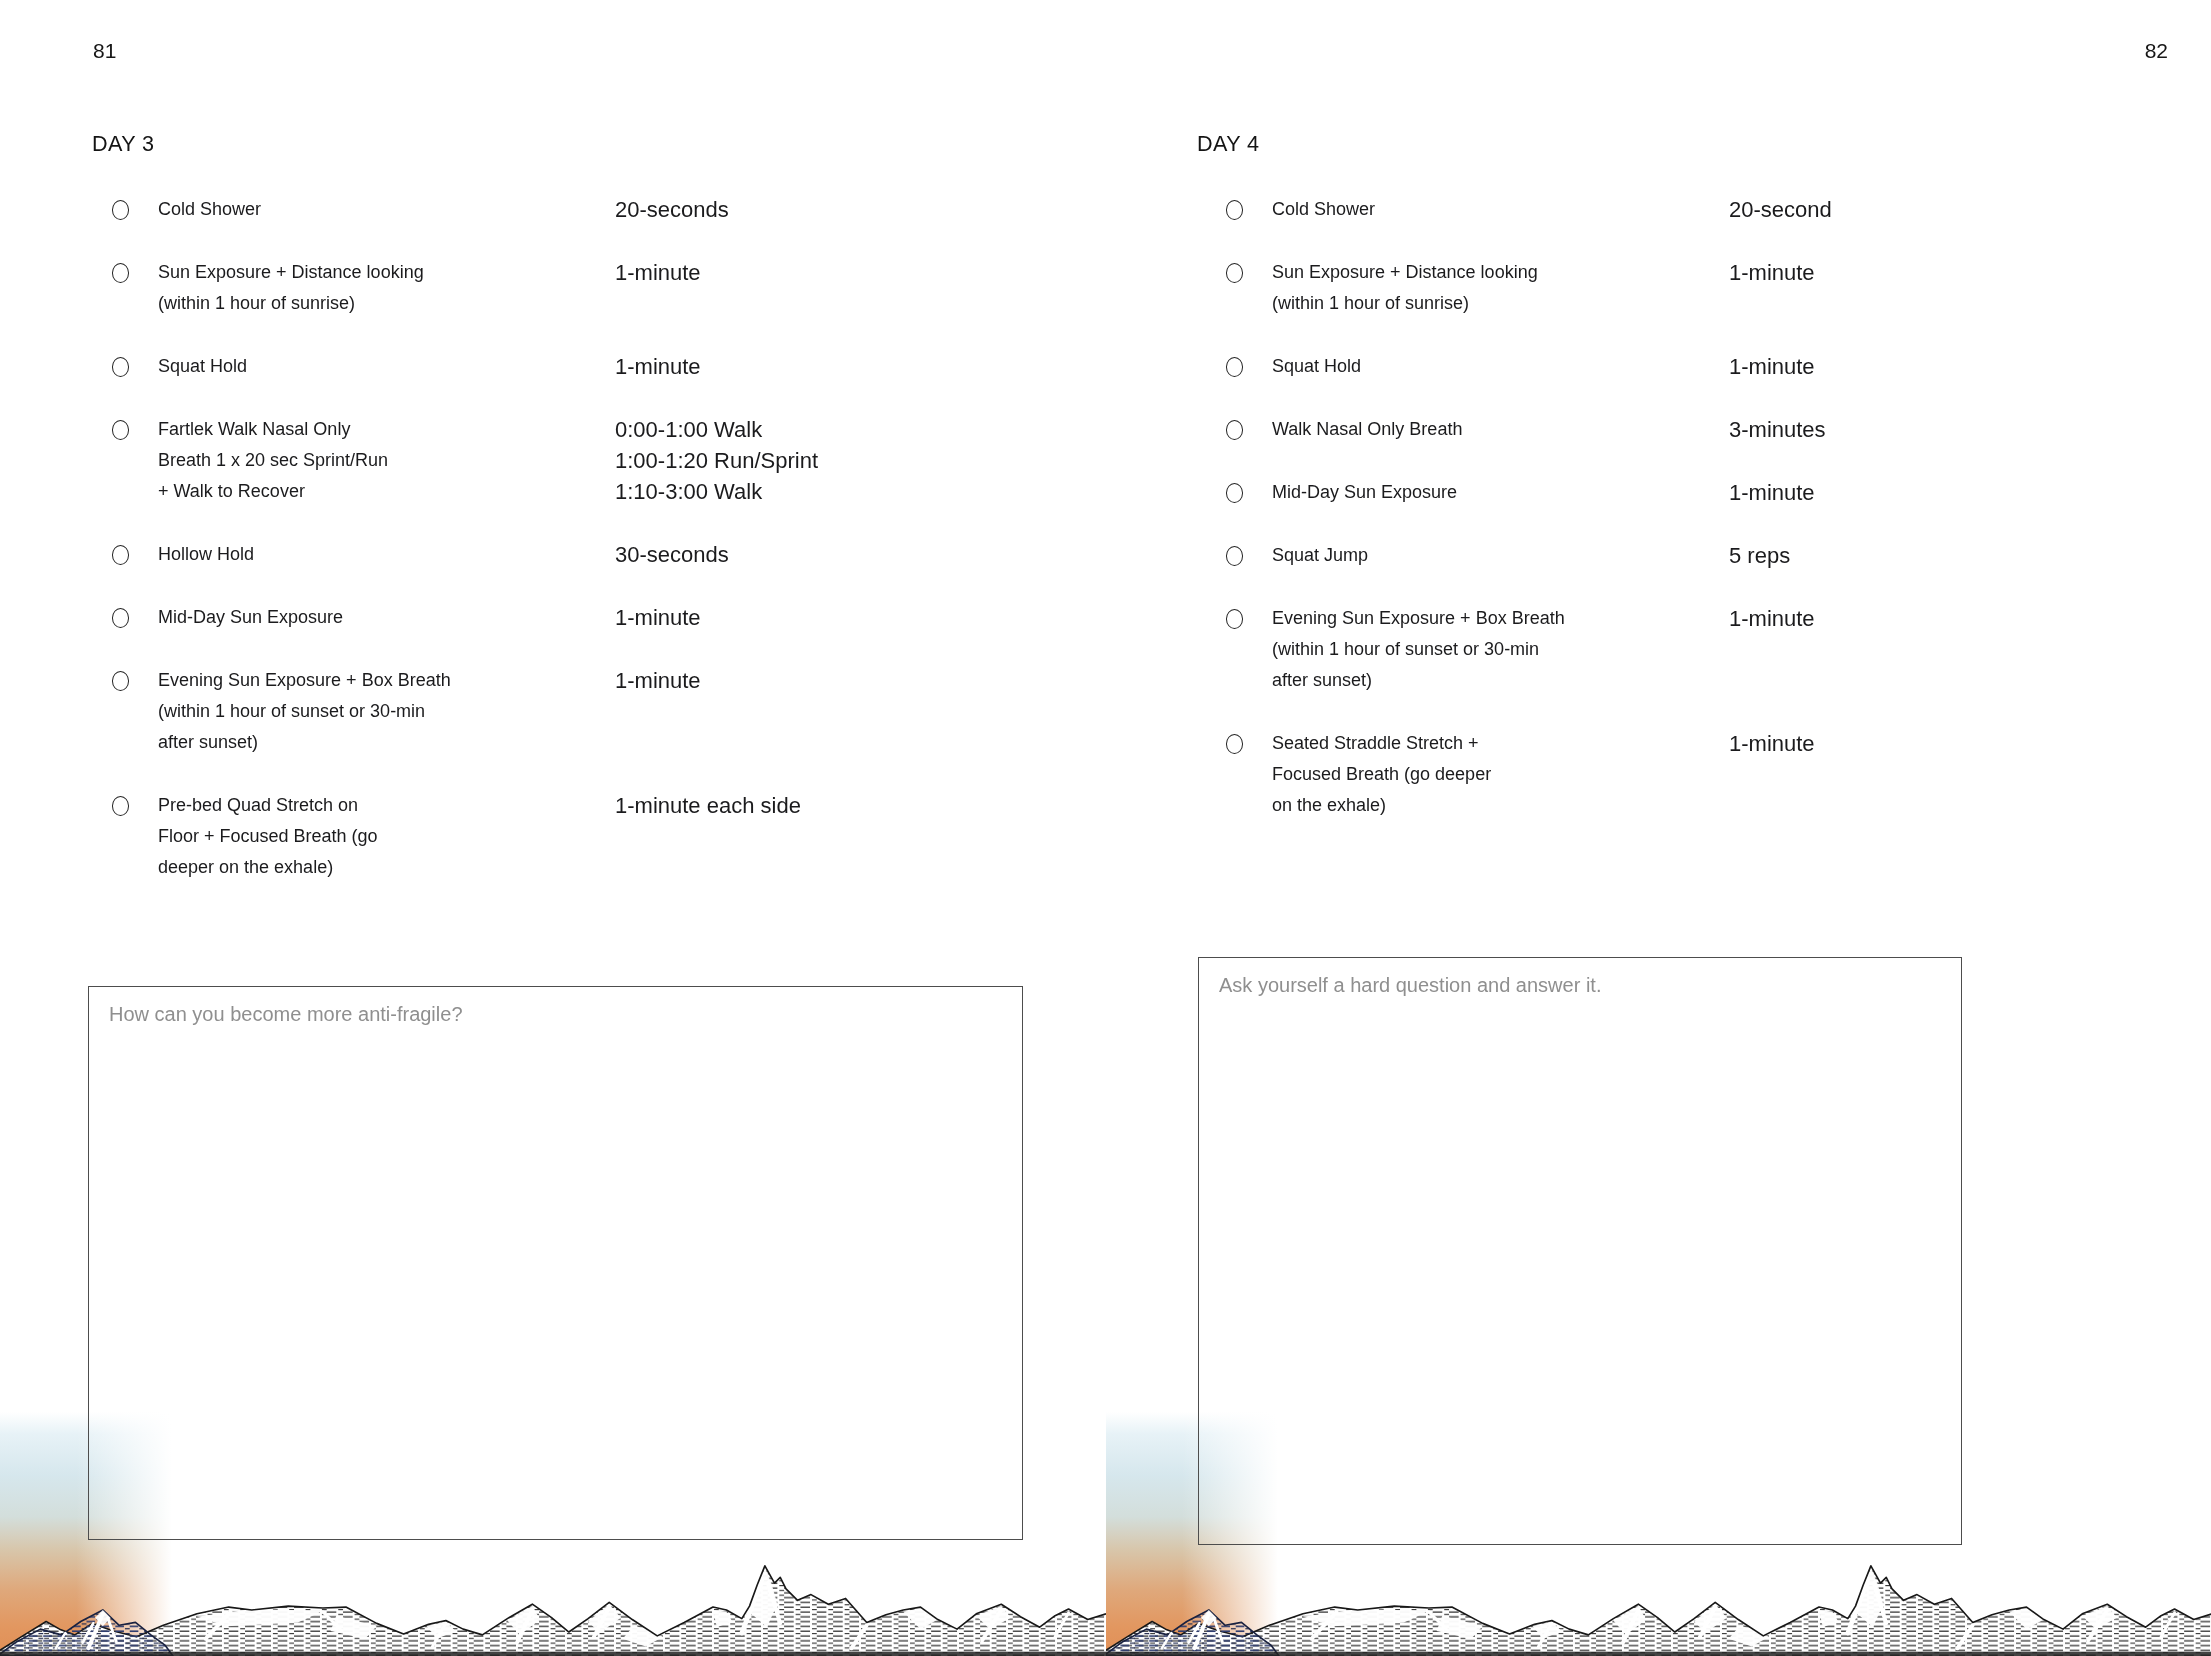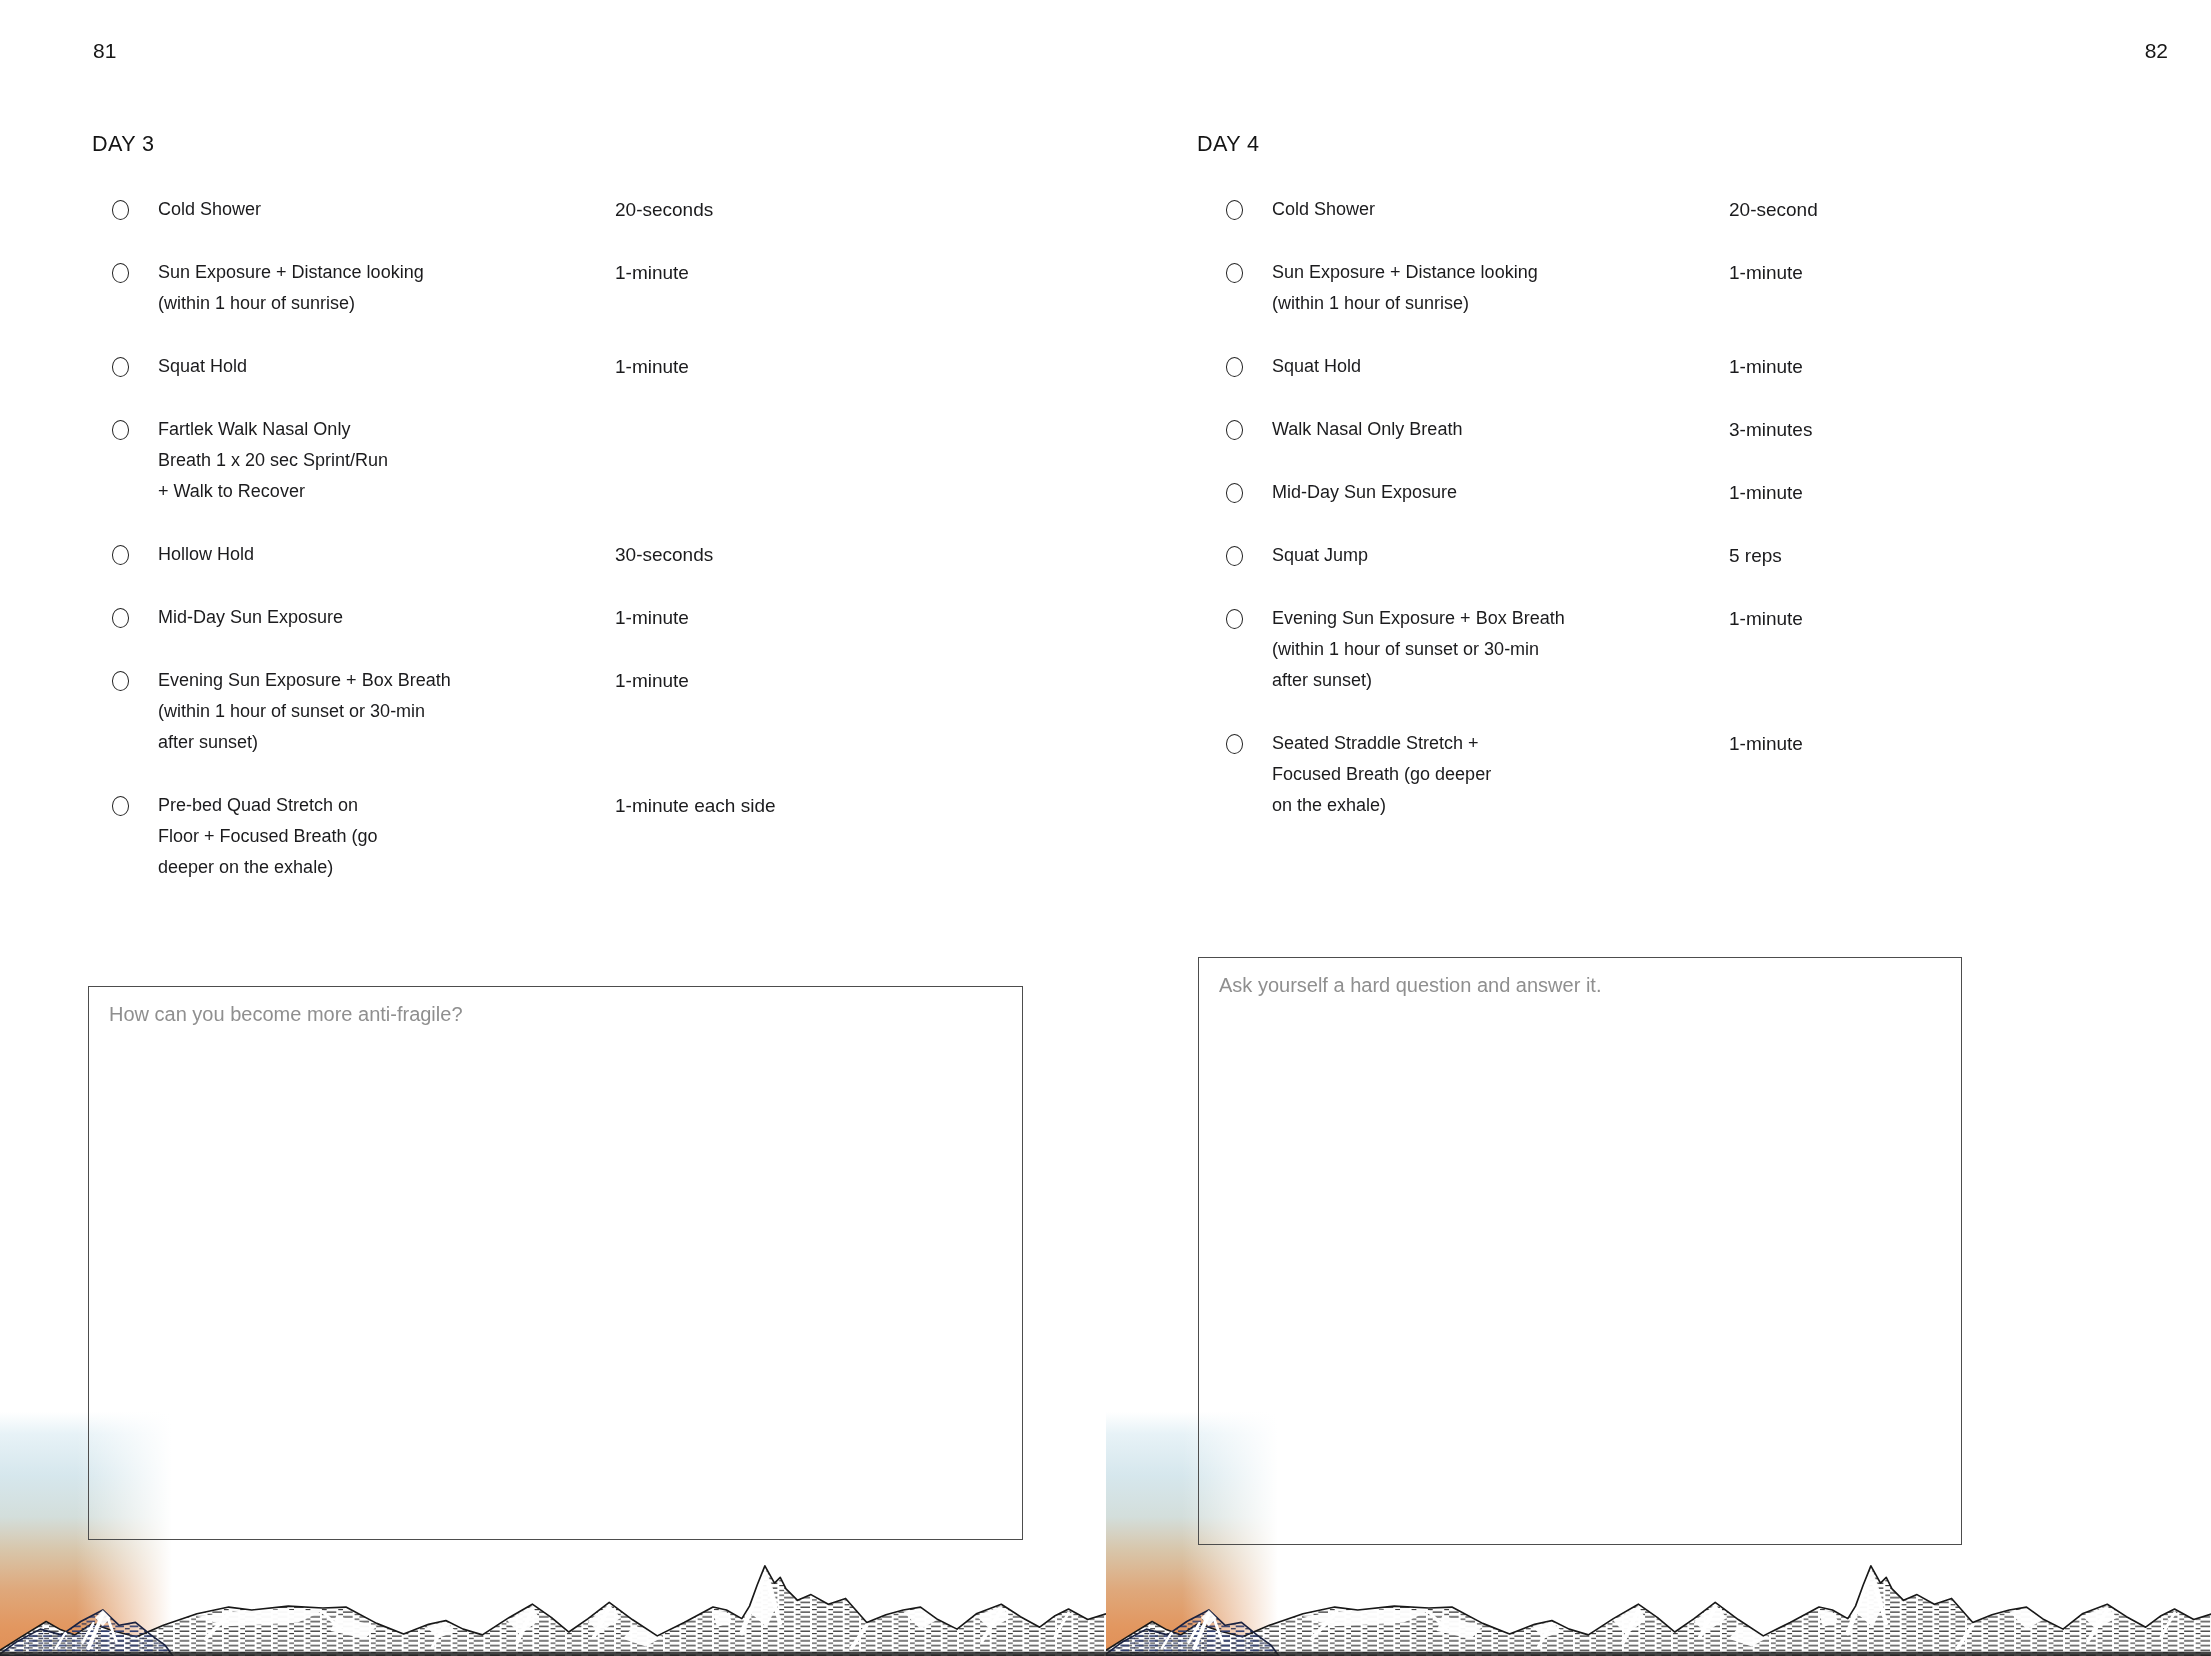--- a/index.html
+++ b/index.html
@@ -36,21 +36,21 @@
   }
   .item-label {
     display:block;
     font-size:18px; line-height:31px;
     white-space:pre-line;
     max-width:413px;
     color:#1b1b1d;
   }
   .item-duration {
     position:absolute; left:523px; top:0;
-    font-size:19px; line-height:31px;
+    font-size:22px; line-height:31px;
     white-space:pre-line;
     color:#1b1b1d;
   }
 
   .journal {
     position:absolute;
     background:transparent;
     border:1.9px solid #4d4d4d;
     box-sizing:border-box;
     padding:16.3px 20px;
@@ -172,20 +172,23 @@
         <span class="checkbox-circle"></span>
         <span class="item-label">Squat Hold</span>
         <span class="item-duration">1-minute</span>
       </div>
 
       <div class="item">
         <span class="checkbox-circle"></span>
         <span class="item-label">Fartlek Walk Nasal Only
 Breath 1 x 20 sec Sprint/Run
 + Walk to Recover</span>
+        <span class="item-duration">0:00-1:00 Walk
+1:00-1:20 Run/Sprint
+1:10-3:00 Walk</span>
       </div>
 
       <div class="item">
         <span class="checkbox-circle"></span>
         <span class="item-label">Hollow Hold</span>
         <span class="item-duration">30-seconds</span>
       </div>
 
       <div class="item">
         <span class="checkbox-circle"></span>

